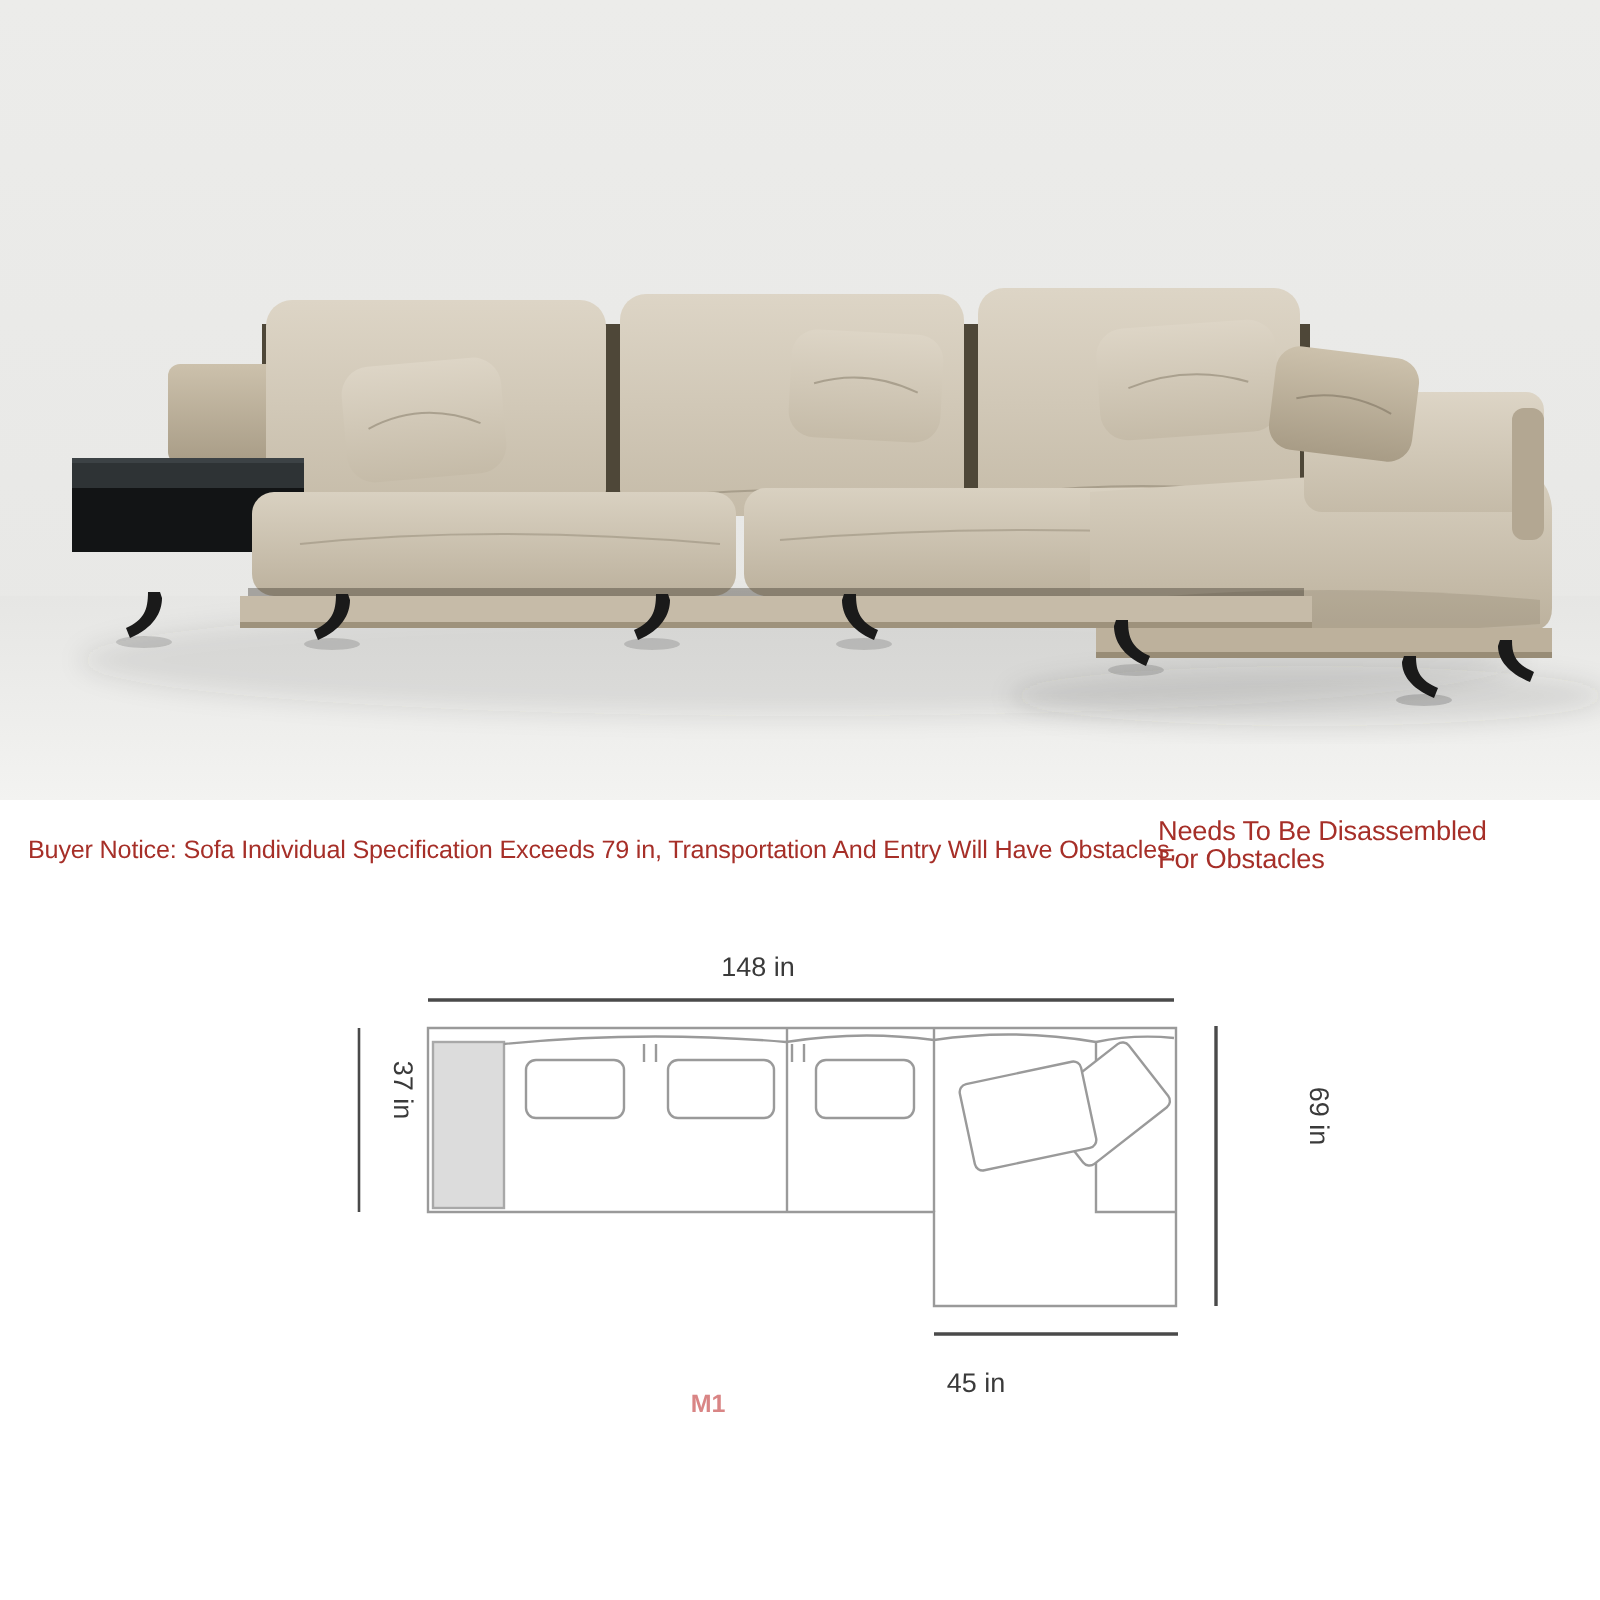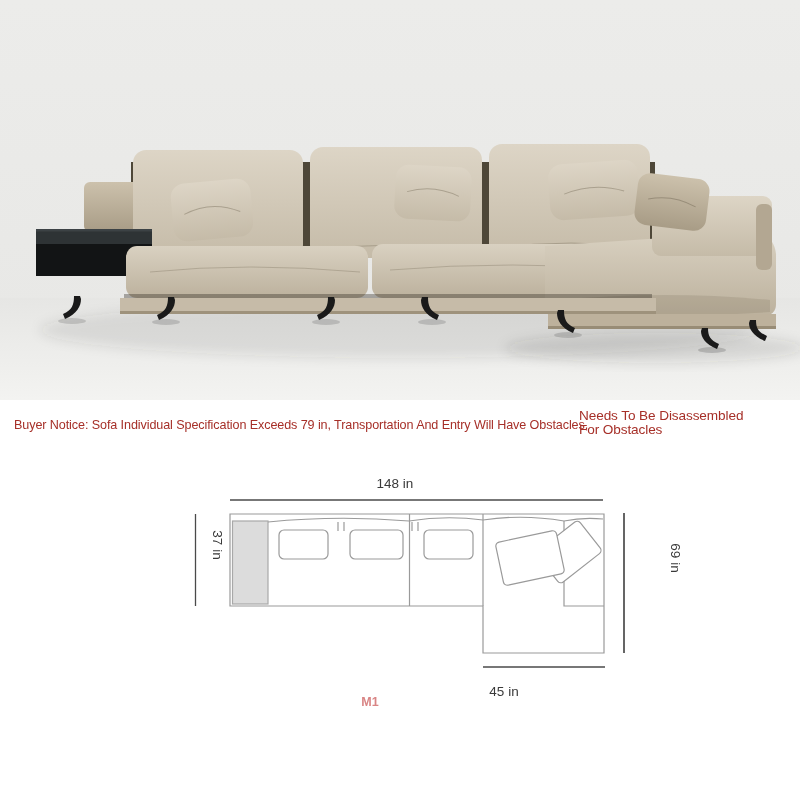--- a/index.html
+++ b/index.html
@@ -11,21 +11,21 @@
   .notice-left{
     position:absolute;left:14px;top:418px;width:560px;
     font-size:12.6px;line-height:14px;letter-spacing:-0.1px;
     color:#a62f28;white-space:nowrap;
   }
   .notice-right{
     position:absolute;left:579px;top:409px;width:210px;
     font-size:13.6px;line-height:13.5px;letter-spacing:-0.1px;
     color:#a62f28;
   }
-  .diagram-wrap{position:absolute;top:452px;left:17px;width:748px;height:300px;}
+  .diagram-wrap{position:absolute;top:452px;left:1px;width:748px;height:300px;}
   svg text{font-family:"Liberation Sans",sans-serif;}
   .dim-label{font-size:13.5px;fill:#3a3a3a;}
   .model-label{font-size:12.5px;font-weight:bold;fill:#d98585;}
 </style>
 </head>
 <body>
 
 <div class="stage">
 
   <div class="photo-wrap">

